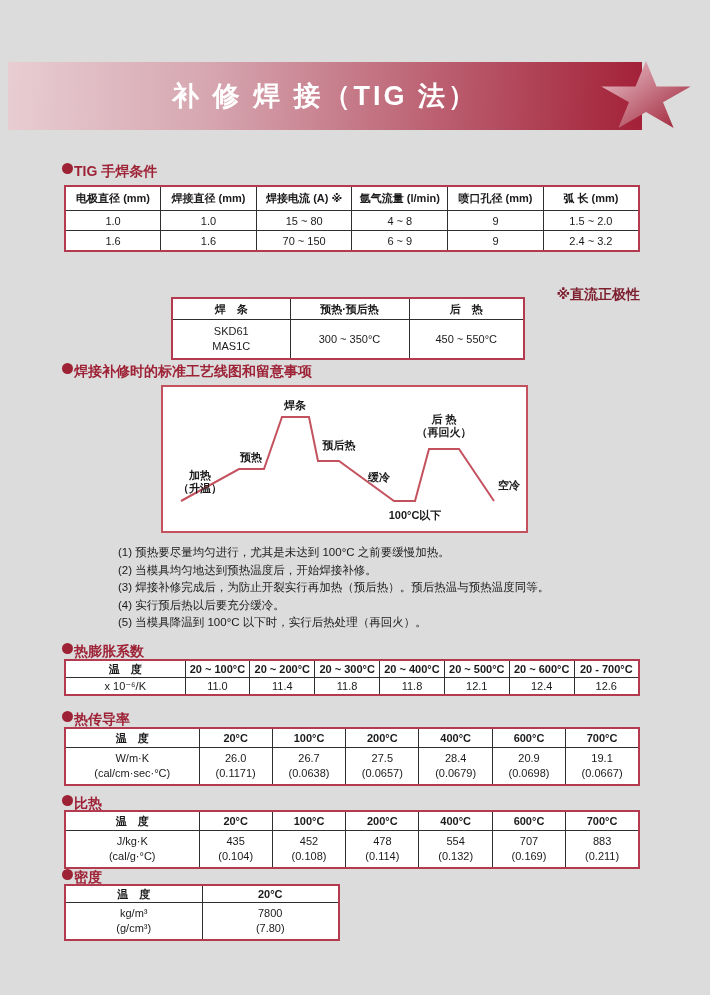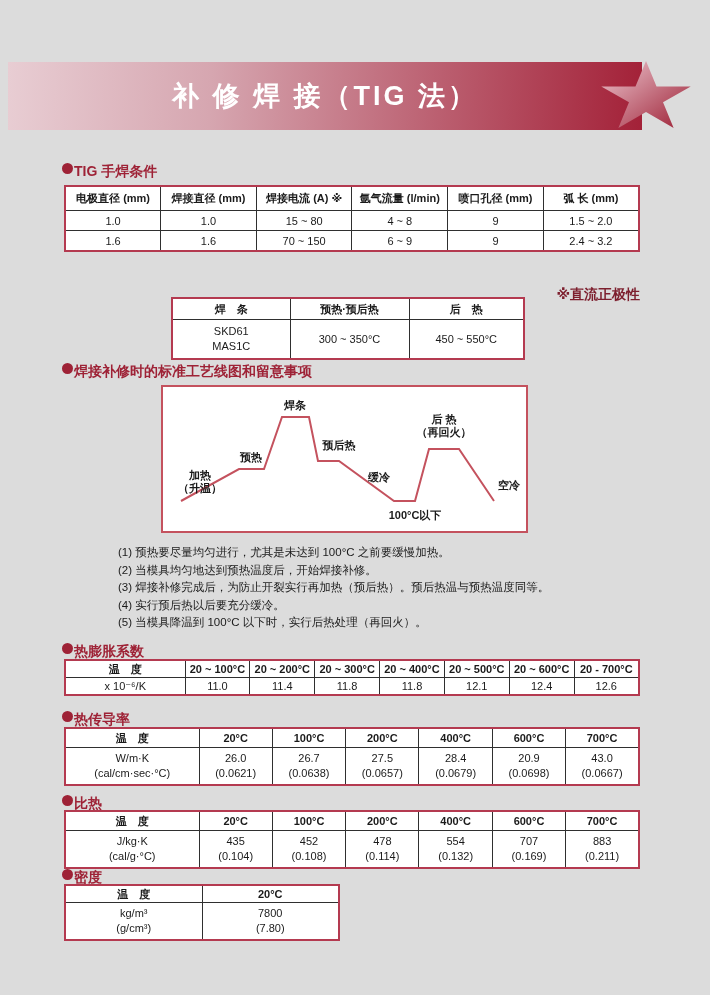--- a/index.html
+++ b/index.html
@@ -245,40 +245,40 @@
       </tr>
     </thead>
     <tbody>
       <tr>
         <td>
           <span class="l1">W/m·K</span>
           <span class="l2">(cal/cm·sec·°C)</span>
         </td>
         <td>
             <span class="l1">26.0</span>
-            <span class="l2">(0.0621)</span>
+            <span class="l2">(0.1171)</span>
           </td>
         <td>
             <span class="l1">26.7</span>
             <span class="l2">(0.0638)</span>
           </td>
         <td>
             <span class="l1">27.5</span>
             <span class="l2">(0.0657)</span>
           </td>
         <td>
             <span class="l1">28.4</span>
             <span class="l2">(0.0679)</span>
           </td>
         <td>
             <span class="l1">20.9</span>
             <span class="l2">(0.0698)</span>
           </td>
         <td>
-            <span class="l1">43.0</span>
+            <span class="l1">19.1</span>
             <span class="l2">(0.0667)</span>
           </td>
       </tr>
     </tbody>
   </table>
 
   <div class="sec s5">
     <span class="dot"></span>
     <span>比热</span>
   </div>

